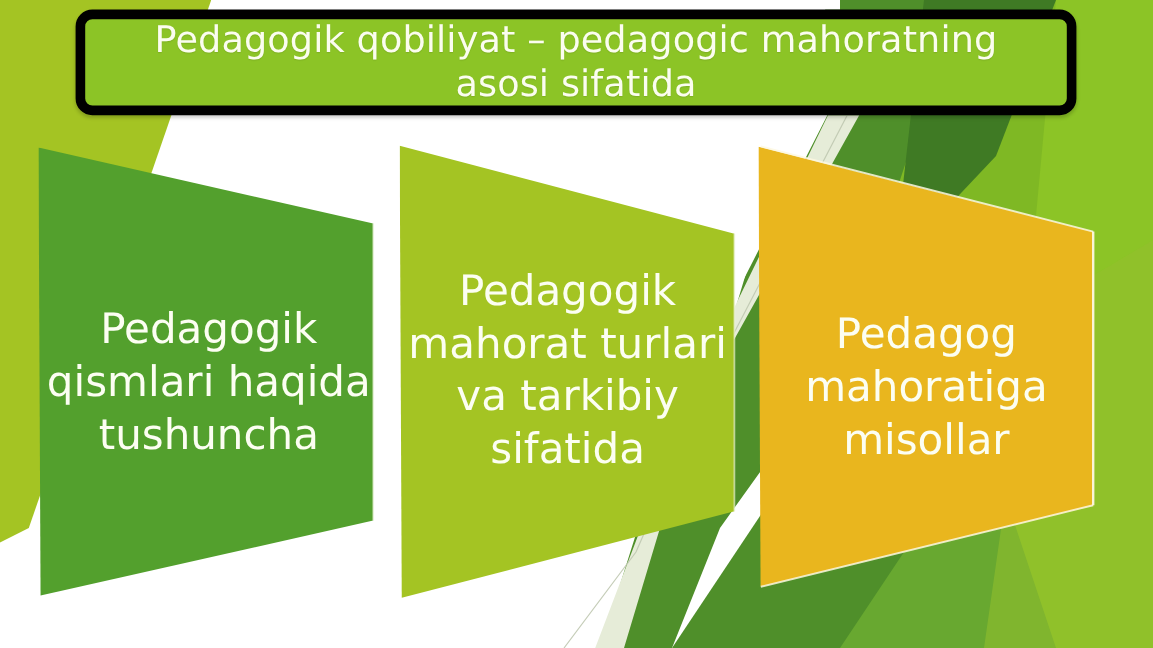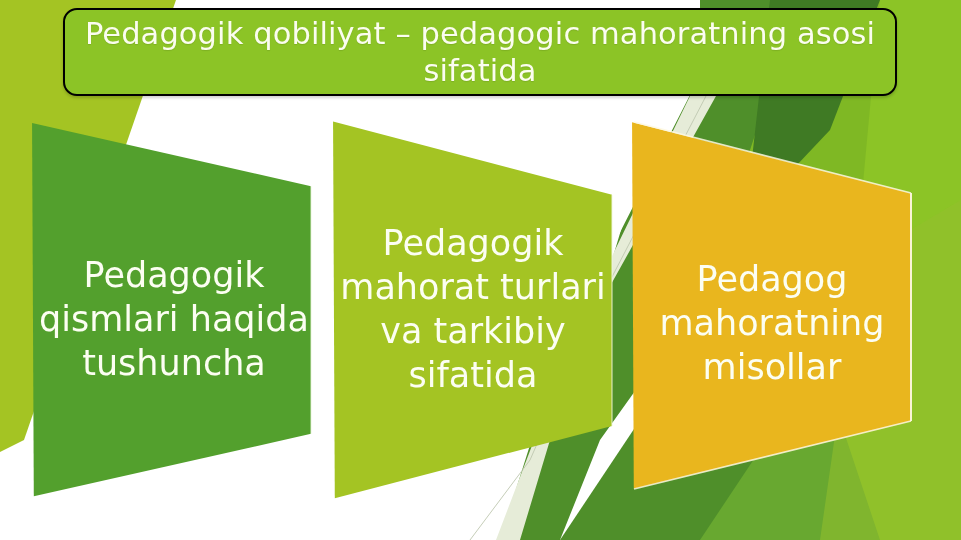--- a/index.html
+++ b/index.html
@@ -31,21 +31,21 @@
   }
 
   
   #title-plate {
     position: absolute;
     left: 63px;
     top: 8px;
     width: 834px;
     height: 88px;
     background: #8CC426;
-    border: 2px solid #000000;
+    border: 8px solid #000000;
     border-radius: 14px;
     box-sizing: border-box;
     z-index: 5;
     display: flex;
     align-items: center;
     justify-content: center;
     box-shadow: 0 2px 3px rgba(0,0,0,0.18);
   }
   #title-text {
     color: #FBFDEF;
@@ -161,21 +161,21 @@
 
   <div id="card-1" class="card">
     <div class="card-label">Pedagogik qismlari haqida tushuncha</div>
   </div>
 
   <div id="card-2" class="card">
     <div class="card-label">Pedagogik mahorat turlari va tarkibiy sifatida</div>
   </div>
 
   <div id="card-3" class="card">
-    <div class="card-label">Pedagog mahoratning misollar</div>
+    <div class="card-label">Pedagog mahoratiga misollar</div>
   </div>
 
   <svg class="card-edge" style="left:0; top:0;" viewBox="0 0 961 540" width="961" height="540" xmlns="http://www.w3.org/2000/svg">
     <polyline points="311,186 311,434" fill="none" stroke="#F3F7E4" stroke-width="1.5" opacity="0.55"></polyline>
     <polyline points="612,195 612,426" fill="none" stroke="#F3F7E4" stroke-width="1.5" opacity="0.6"></polyline>
     <polyline points="911,193 911,421" fill="none" stroke="#FDF8E2" stroke-width="2" opacity="0.95"></polyline>
     <polyline points="634,122 911,193" fill="none" stroke="#FDF8E2" stroke-width="1.6" opacity="0.85"></polyline>
     <polyline points="911,421 634,489" fill="none" stroke="#FDF8E2" stroke-width="1.6" opacity="0.85"></polyline>
   </svg>
 

